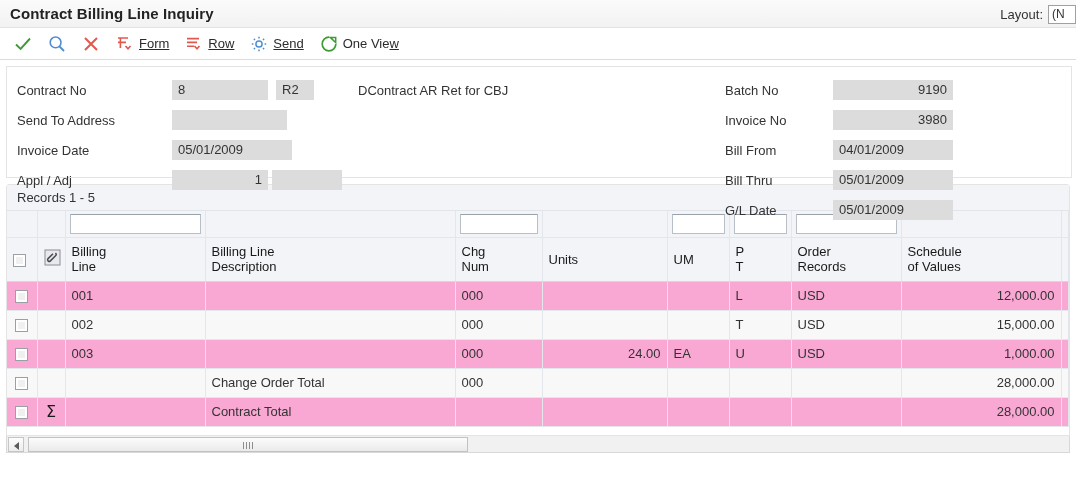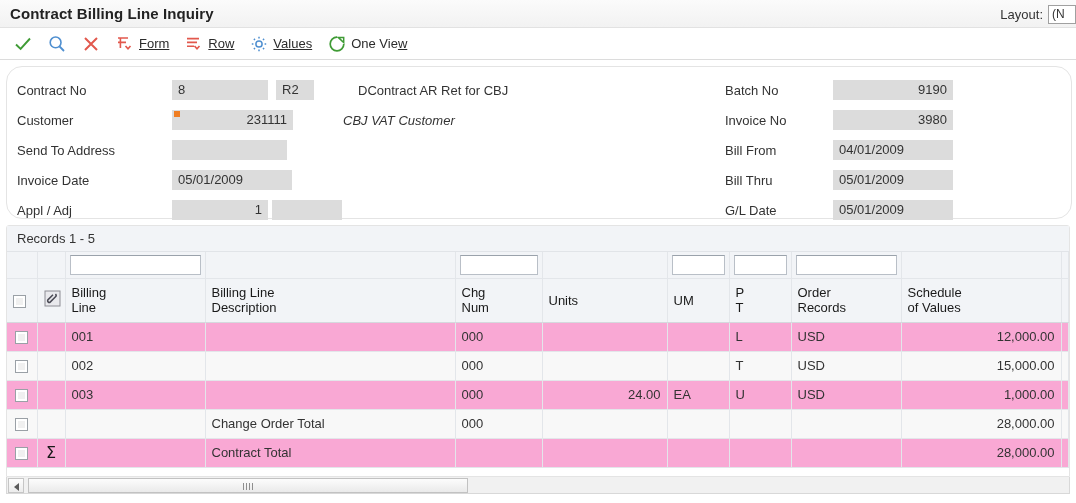--- a/index.html
+++ b/index.html
@@ -73,23 +73,23 @@
   .tb-label {
     font-size: 13px;
     color: #2b2b2b;
   }
   .tb-label u { text-decoration: underline; text-align: center; }
   .ico { display: inline-block; line-height: 0; }
 
   
   .form-panel {
     margin: 6px 4px 0 6px;
-    height: 153px;
+    height: 112px;
     border: 1px solid #e4e4e4;
-    border-radius: 16px;
+    border-radius: 0;
     background: #ffffff;
     position: relative;
   }
   .form-col {
     position: absolute;
     top: 8px;
   }
   .form-left  { left: 10px;  }
   .form-right { left: 718px; }
   .f-row {
@@ -354,21 +354,21 @@
   <div class="tb-item">
     <span class="ico">
       <svg width="18" height="18" viewBox="0 0 18 18">
         <g fill="none" stroke="#4f8fd0" stroke-width="1.5">
           <circle cx="9" cy="9" r="3.1"></circle>
           <path d="M9 1.8 L9 3.4 M9 14.6 L9 16.2 M1.8 9 L3.4 9 M14.6 9 L16.2 9
                    M3.9 3.9 L5 5 M13 13 L14.1 14.1 M14.1 3.9 L13 5 M5 13 L3.9 14.1"></path>
         </g>
       </svg>
     </span>
-    <span class="tb-label"><u>Values</u></span>
+    <span class="tb-label"><u>Send</u></span>
   </div>
 
   <div class="tb-item">
     <span class="ico">
       <svg width="18" height="18" viewBox="0 0 18 18">
         <path d="M9 2.2 A6.8 6.8 0 1 0 15.8 9" fill="none" stroke="#3f9b35" stroke-width="1.7"></path>
         <path d="M10.2 2.4 L15.7 2.4 L15.7 7.6 Z" fill="none" stroke="#3f9b35" stroke-width="1.5"></path>
       </svg>
     </span>
     <span class="tb-label">One Vie<u>w</u></span>
@@ -379,25 +379,20 @@
 
   <div class="form-col form-left">
 
     <div class="f-row">
       <span class="f-label">Contract No</span>
       <span class="f-input lft w-main">8</span>
       <span class="f-input lft w-sub" style="margin-left:8px">R2</span>
       <span class="f-desc">DContract AR Ret for CBJ</span>
     </div>
 
-    <div class="f-row">
-      <span class="f-label">Customer</span>
-      <span class="f-input num w-cust"><span class="marker"></span><span>231111</span></span>
-      <span class="f-desc italic" style="margin-left:50px">CBJ VAT Customer</span>
-    </div>
 
     <div class="f-row">
       <span class="f-label">Send To Address</span>
       <span class="f-input num w-addr"></span>
     </div>
 
     <div class="f-row">
       <span class="f-label">Invoice Date</span>
       <span class="f-input lft w-date">05/01/2009</span>
     </div>

